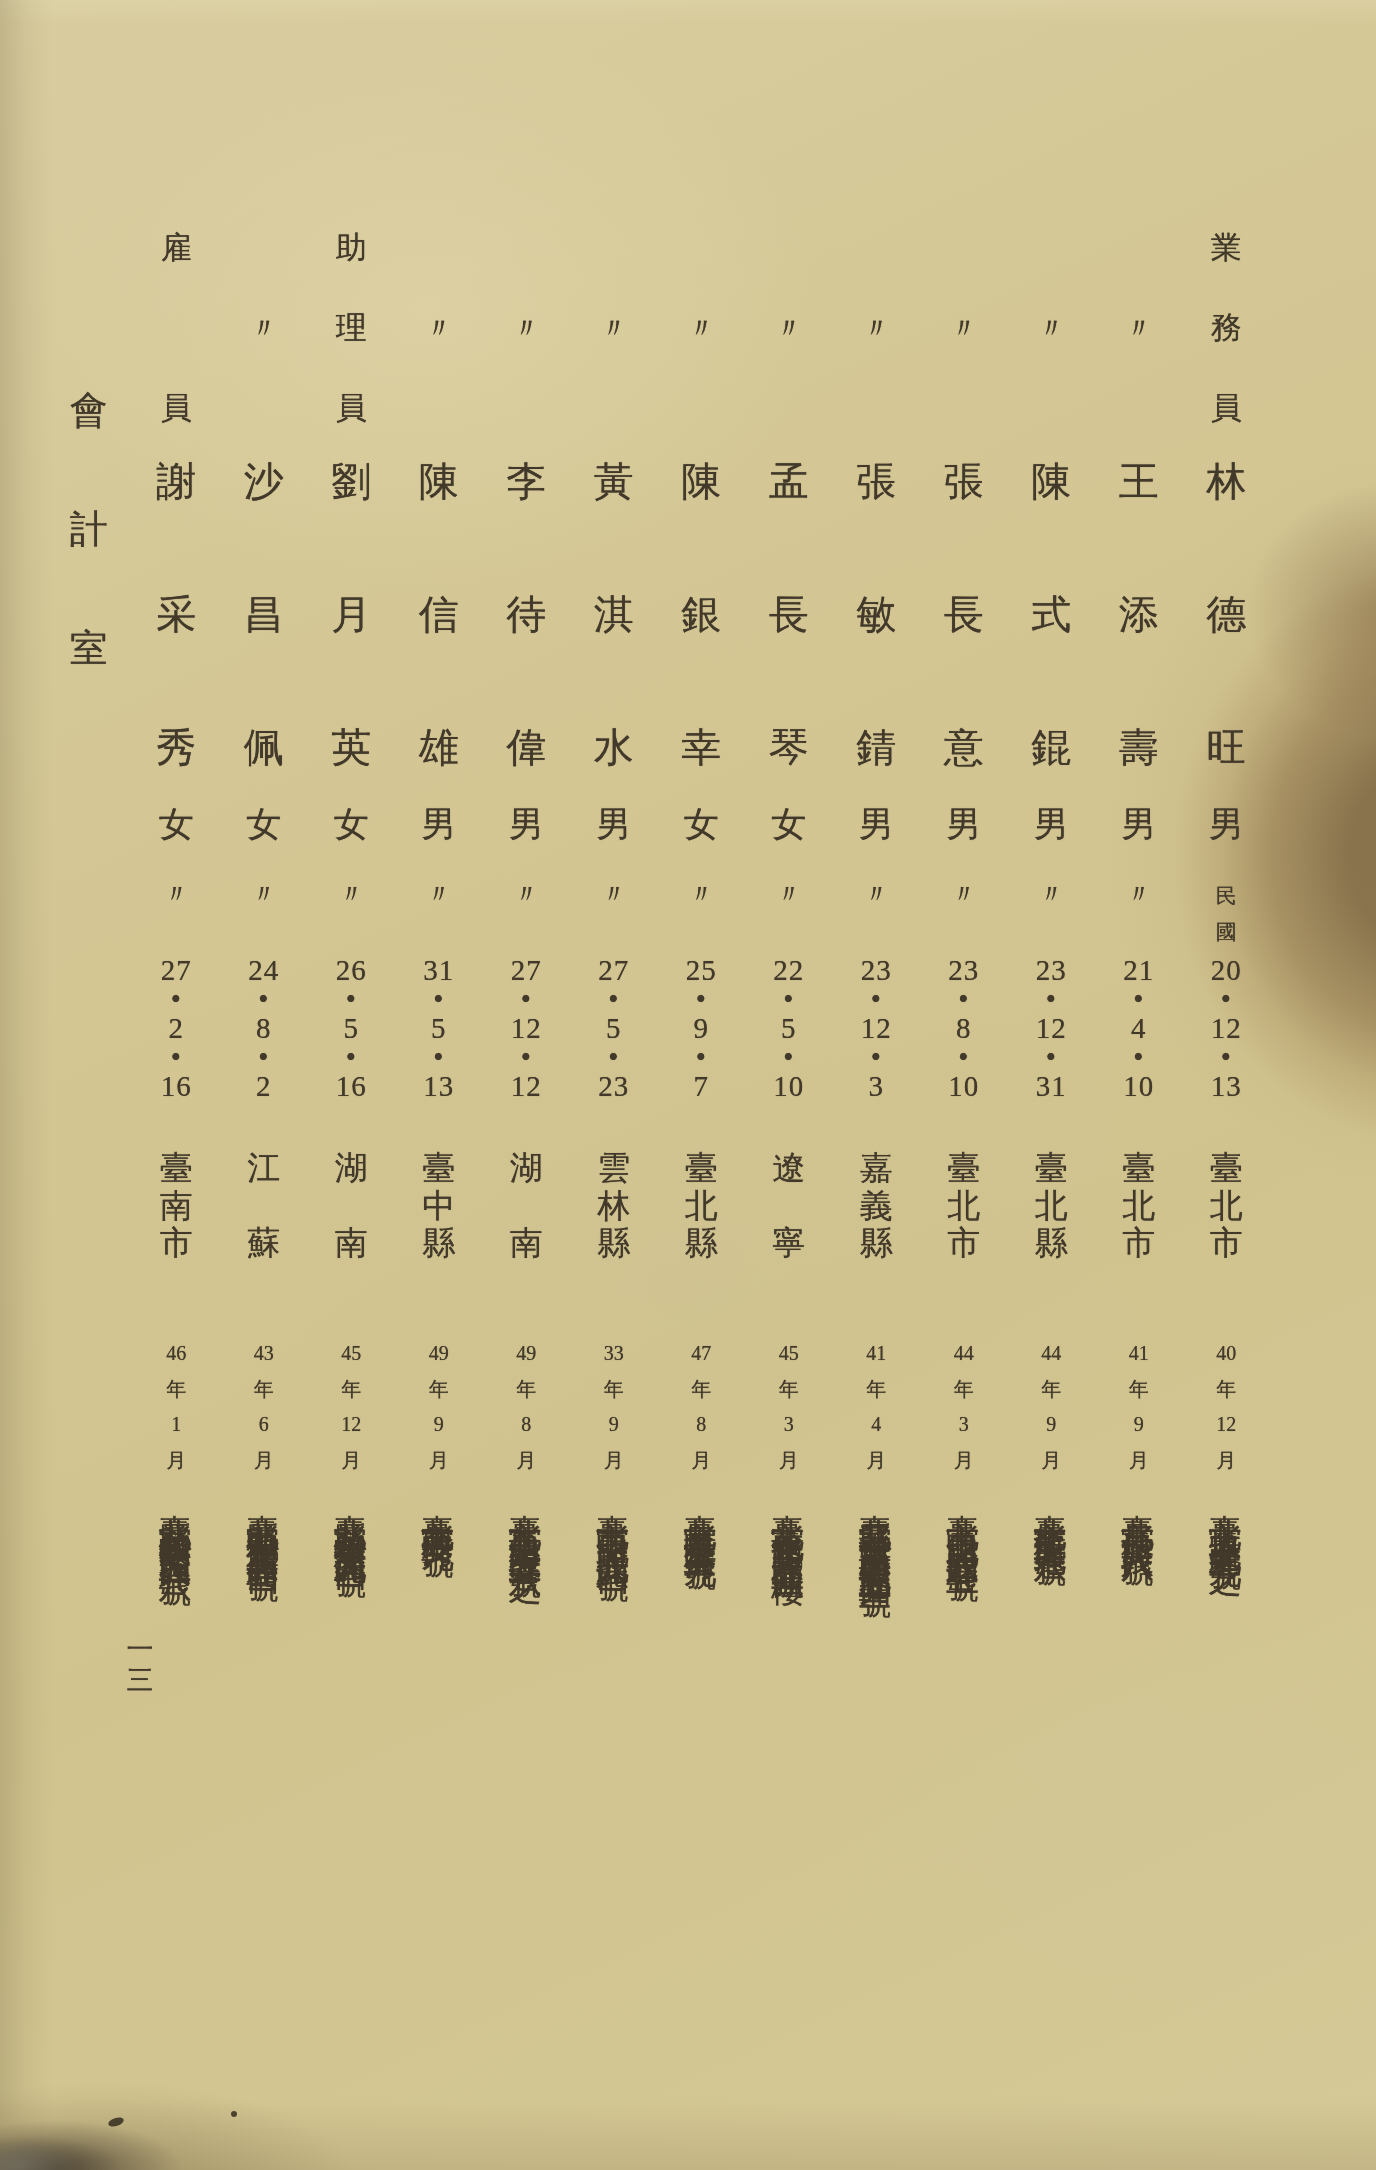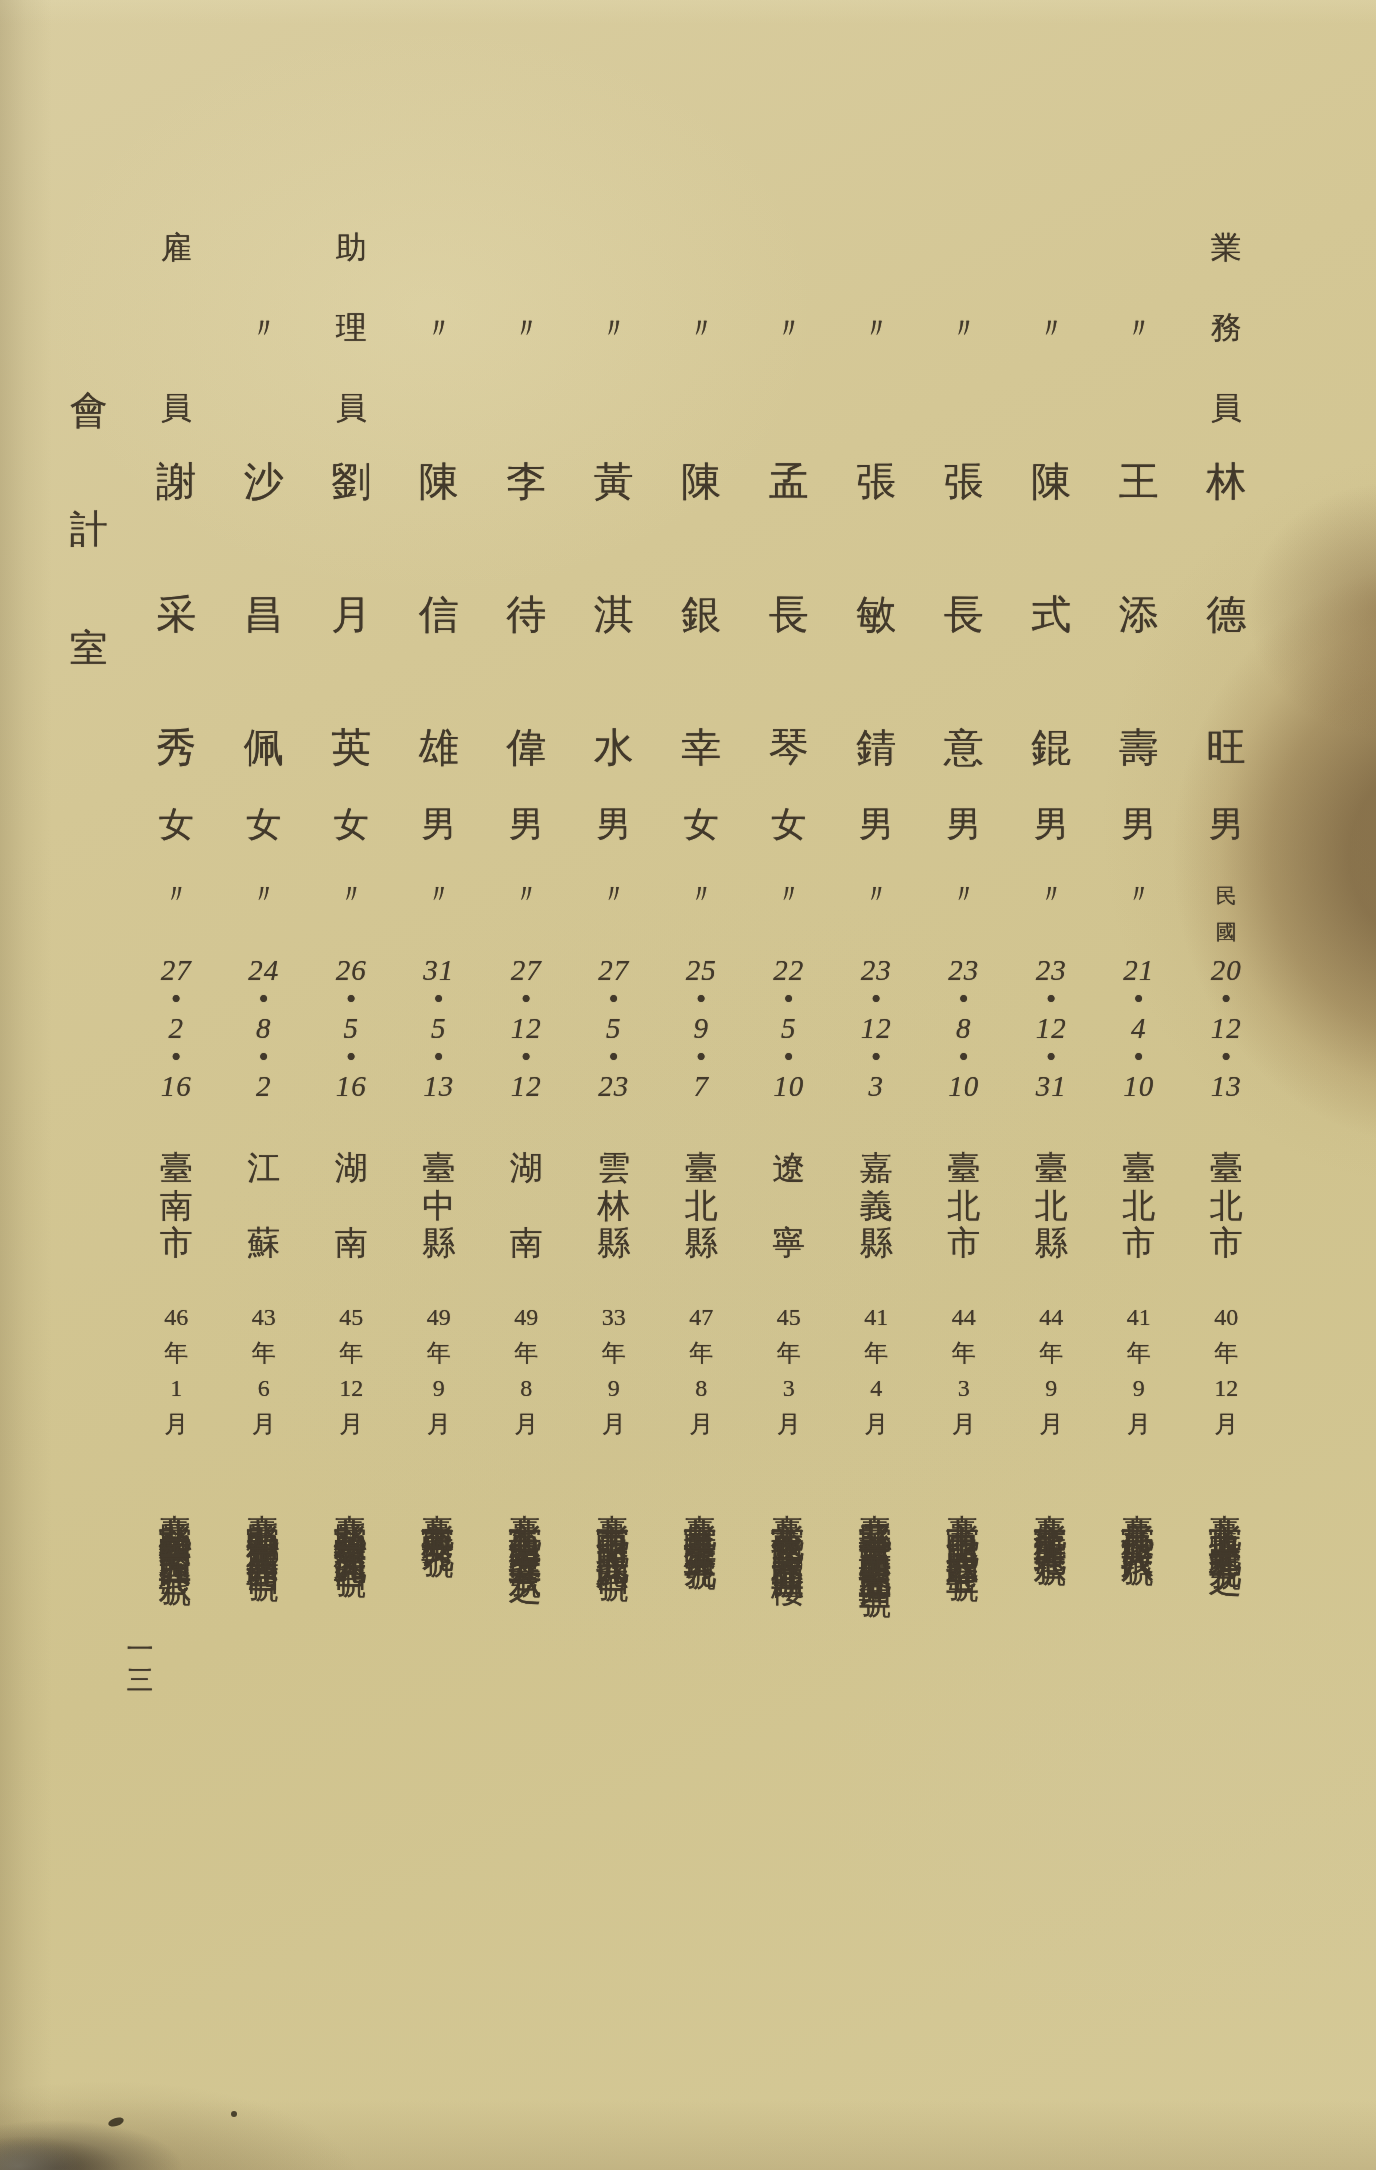--- a/index.html
+++ b/index.html
@@ -55,23 +55,23 @@
     position:absolute;left:0;right:0;text-align:center;
     white-space:pre-line;color:var(--ink);
     text-shadow:0 0 .7px rgba(62,54,38,.85);
   }
   .f-role  {top:208px;font-size:31px;line-height:80px;}
   .f-role.slot2{top:288px;font-size:29px;}
   .f-name  {top:415px;font-size:40px;line-height:133px;}
   .f-gender{top:806px;font-size:35px;line-height:38px;}
   .f-era   {top:876px;font-size:27px;line-height:36px;}
   .f-era.era-text{top:878px;font-size:21px;}
-  .f-birth {top:956px;font-size:29px;line-height:29px;letter-spacing:1px;font-style:italic;}
+  .f-birth {top:956px;font-size:29px;line-height:29px;letter-spacing:1px;}
   .f-origin{top:1150px;font-size:33px;line-height:37.5px;}
-  .f-start {top:1300px;font-size:24px;line-height:35.5px;}
+  .f-start {top:1336px;font-size:20px;line-height:35.5px;}
   .f-addr{
     left:auto;right:26px;top:1488px;height:620px;
     writing-mode:vertical-rl;text-orientation:upright;
     font-size:33px;line-height:38px;letter-spacing:4px;
     text-align:start;white-space:normal;
   }
   .f-office{top:351px;font-size:38px;line-height:119px;}
 
   .page-num{
     position:absolute;left:118px;top:1634px;width:44px;

